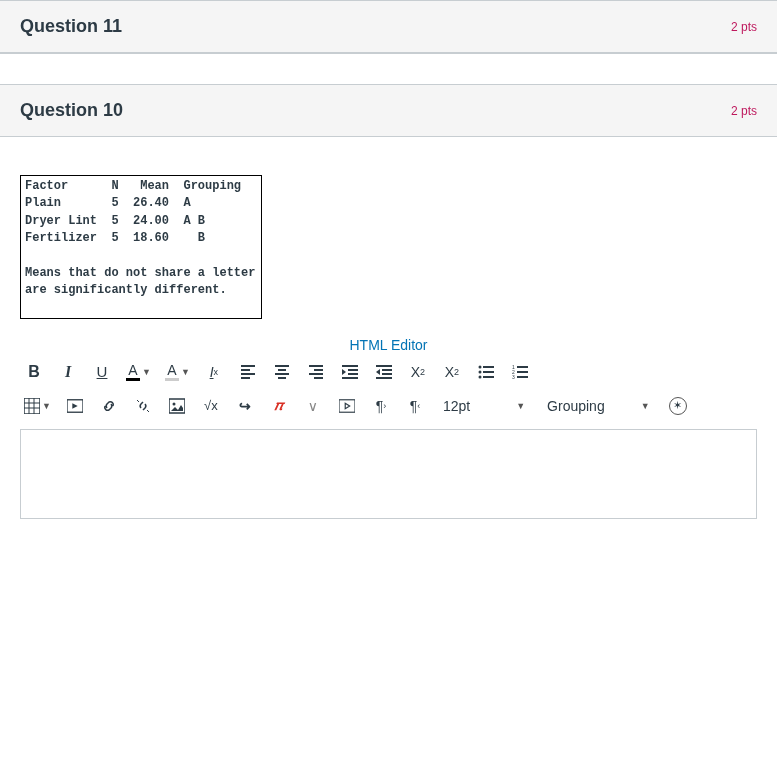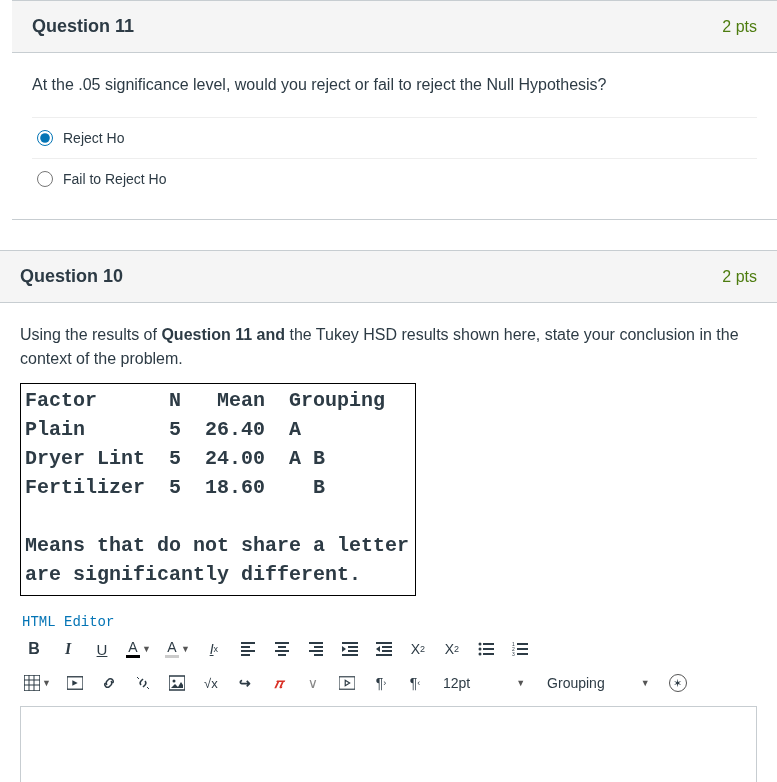--- a/index.html
+++ b/index.html
@@ -1,32 +1,32 @@
 <!DOCTYPE html>
 <html><head>
 <meta charset="utf-8">
 <style>
   * { box-sizing: border-box; margin: 0; padding: 0; }
   body { font-family: "Helvetica Neue", Helvetica, Arial, sans-serif; color: #2d3b45; background: #fff; width: 777px; }
-  .question-block { border-bottom: 1px solid #c7cdd1; margin-left: 12px; }
+  .question-block { border-bottom: 1px solid #c7cdd1; }
   .question-header { display: flex; justify-content: space-between; align-items: center; padding: 15px 20px; border-bottom: 1px solid #c7cdd1; border-top: 1px solid #c7cdd1; background: #f5f5f5; }
   .question-title { font-size: 18px; font-weight: 700; color: #2d3b45; }
-  .question-pts { font-size: 16px; color: #4d7c0f; }
+  .question-pts { font-size: 12px; color: #be185d; }
   .question-body { padding: 20px 20px; }
   .question-text { font-size: 16px; color: #2d3b45; line-height: 1.5; }
   .answers { margin-top: 20px; border-top: 1px solid #eee; }
   .answer-row { padding: 12px 5px; display: flex; align-items: center; gap: 10px; border-bottom: 1px solid #eee; }
   .answer-row:last-child { border-bottom: none; }
   .answer-row input[type="radio"] { width: 16px; height: 16px; accent-color: #0374b5; }
   .answer-row label { font-size: 14px; color: #2d3b45; }
   .gap { height: 30px; }
   .q12-body { padding: 20px 20px 0 20px; }
-  .tukey-box { border: 1.5px solid #000; display: inline-block; font-family: "Courier New", monospace; font-size: 20px; padding: 2px 6px 6px 4px; margin-top: 12px; line-height: 1.45; font-weight: 600; }
+  .tukey-box { border: 1.5px solid #000; display: inline-block; font-family: "Courier New", monospace; font-size: 12px; padding: 2px 6px 18px 4px; margin-top: 18px; line-height: 1.45; font-weight: 600; }
   .tukey-box pre { font-family: inherit; white-space: pre; }
-  .editor-top { display:flex; justify-content:flex-start; padding: 18px 22px 2px 22px; font-family: Liberation Mono, monospace;}
+  .editor-top { display:flex; justify-content:center; padding: 18px 22px 2px 22px;}
   .html-editor-link { color: #0374b5; font-size: 14px; cursor: pointer; }
   .toolbar { padding: 0 20px 6px 20px; }
   .toolbar-row { display: flex; align-items: center; gap: 14px; padding: 6px 4px; flex-wrap: wrap; }
   .tb-btn { display:inline-flex; align-items:center; justify-content:center; min-width:20px; height:22px; color:#2d3b45; cursor:pointer; font-size:14px; }
   .tb-btn svg { width:16px; height:16px; }
   .bold { font-weight:700; font-size:16px; }
   .italic { font-style:italic; font-family:Georgia,serif; font-size:16px; font-weight:600;}
   .underline { text-decoration:underline; font-size:15px; }
   .caret { font-size:9px; margin-left:2px; color:#555;}
   .fontcolor { display:inline-flex; flex-direction:column; align-items:center; line-height:1;}
@@ -42,46 +42,30 @@
   .row2 { border-top:none; }
 </style>
 </head>
 <body>
 
 <div class="question-block">
   <div class="question-header">
     <div class="question-title">Question 11</div>
     <div class="question-pts">2 pts</div>
   </div>
-  <div class="question-body">
-    <div class="question-text">At the .05 significance level, would you reject or fail to reject the Null Hypothesis?</div>
-    <div class="answers">
-      <div class="answer-row">
-        <input type="radio" name="q11" checked="" style="">
-        <label>Reject Ho</label>
-      </div>
-      <div class="answer-row">
-        <input type="radio" name="q11" style="">
-        <label>Fail to Reject Ho</label>
-      </div>
-    </div>
-  </div>
 </div>
 
 <div class="gap"></div>
 
 <div>
   <div class="question-header">
     <div class="question-title">Question 10</div>
     <div class="question-pts">2 pts</div>
   </div>
   <div class="q12-body">
-    <div class="question-text">
-      <span>Using the results of </span><b>Question 11 and</b><span> the Tukey HSD results shown here, state your conclusion in the context of the problem.</span>
-    </div>
     <div class="tukey-box"><pre>Factor      N   Mean  Grouping
 Plain       5  26.40  A
 Dryer Lint  5  24.00  A B
 Fertilizer  5  18.60    B
 
 Means that do not share a letter
 are significantly different.</pre></div>
   </div>
 
   <div class="editor-top">

